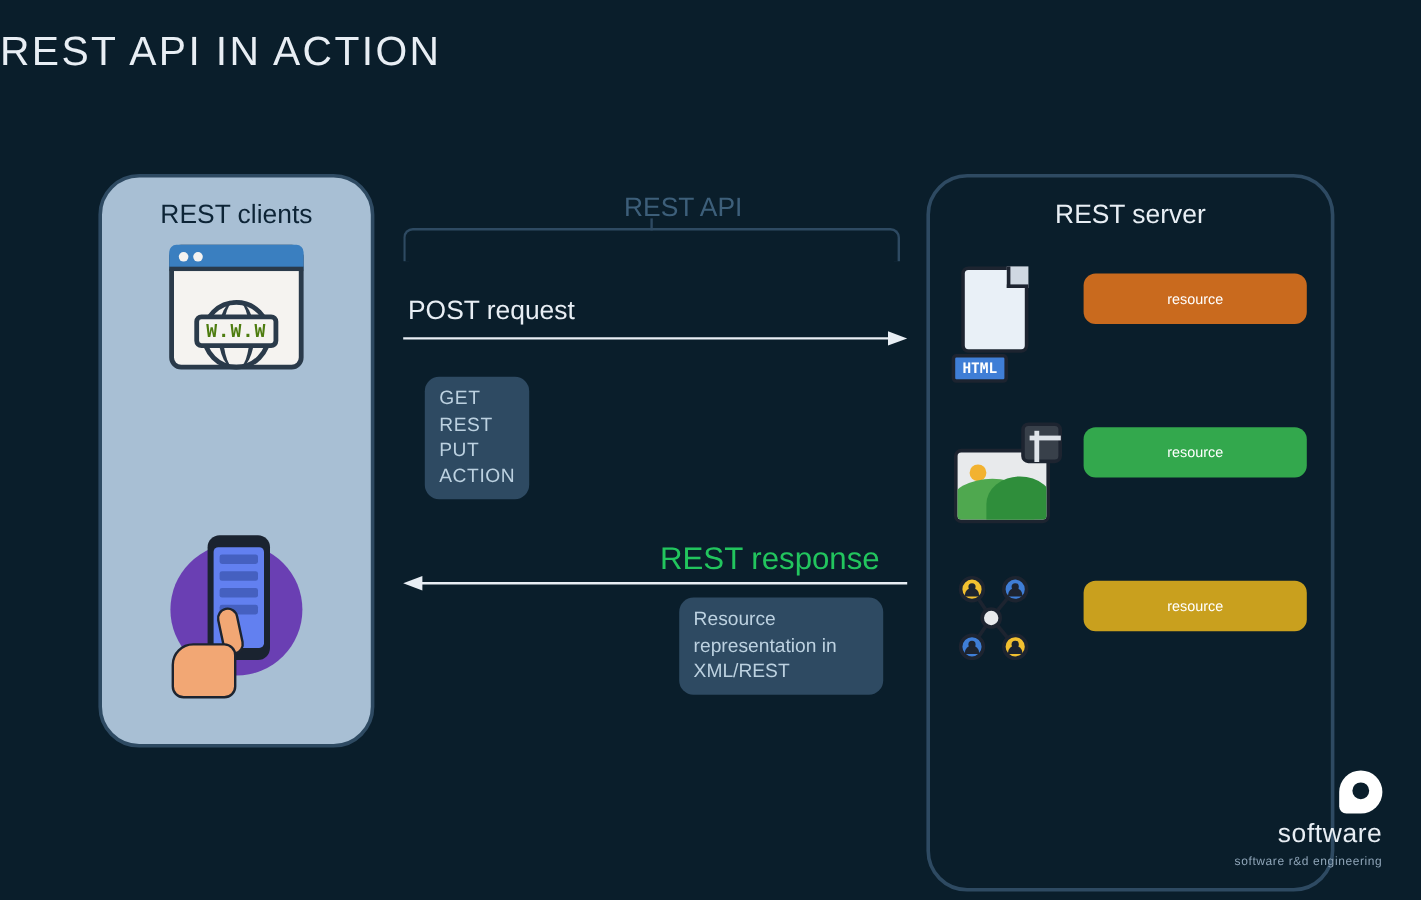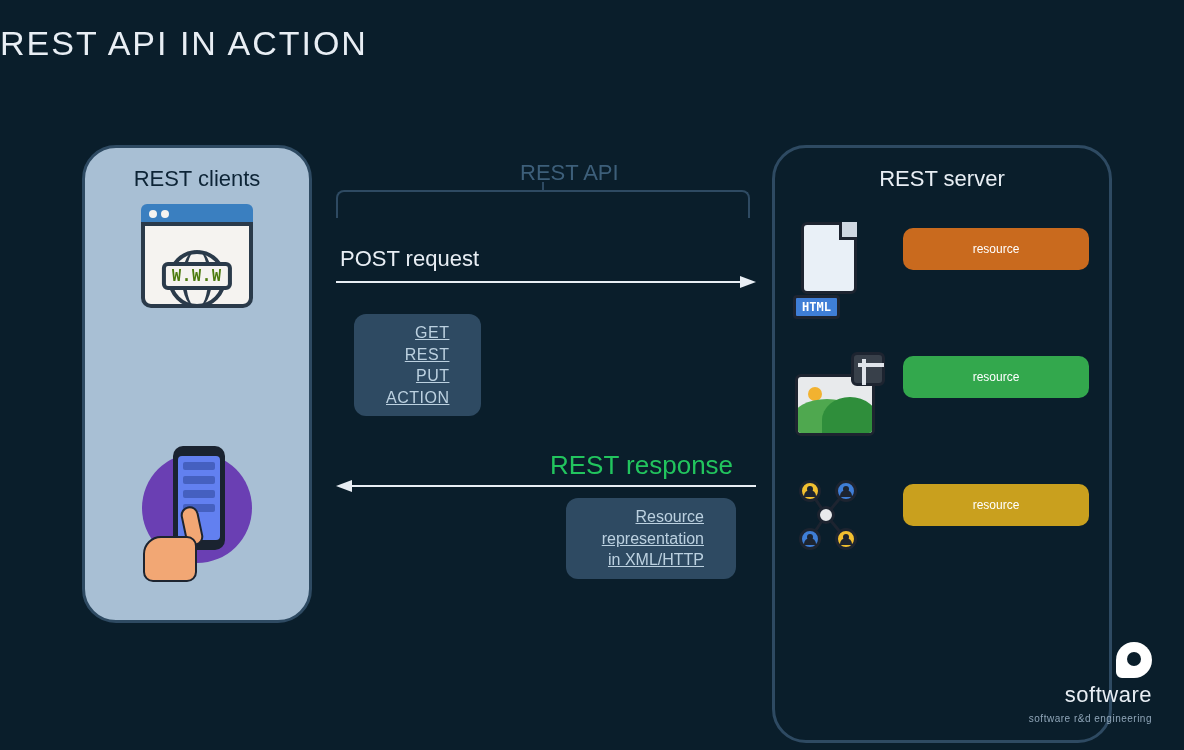--- a/index.html
+++ b/index.html
@@ -203,23 +203,22 @@
     content:""; position:absolute; left:50%; top:-10px; transform:translateX(-50%);
     width: 2px; height: 10px; background:#2e4a62;
   }
 
   .req-label { position:absolute; left: 340px; top: 246px; font-size: 22px; color:#e8eef4; }
   .req-sub   { position:absolute; left: 340px; top: 284px; font-size: 20px; color:#8fa5b8; }
   .resp-label{ position:absolute; left: 550px; top: 450px; font-size: 26px; color:#22c55e; }
 
   .info-box {
     position: absolute; background:#2e4a62; border-radius: 12px;
-    color:#bcd1e0; font-size:16px; text-align:right; padding: 8px 32px;
+    color:#bcd1e0; font-size:16px; text-align:left; padding: 8px 12px;
     line-height: 1.35;
-    text-decoration: underline;
   }
   .methods-box { left: 354px; top: 314px; }
   .methods-box div { font-family: inherit; letter-spacing: 0.5px; }
   .resp-box { left: 566px; top: 498px; width: 170px; }
 
   
   svg.arrow { position:absolute; overflow:visible; }
   .arrow path, .arrow line { stroke:#e8eef4; stroke-width:2; fill:none; }
   .arrow .head { fill:#e8eef4; stroke:none; }
 
@@ -288,21 +287,21 @@
     <div>REST</div>
     <div>PUT</div>
     <div>ACTION</div>
   </div>
 
   <div class="resp-label">REST response</div>
   <svg class="arrow" style="left:336px; top:480px; width:420px; height:12px">
     <line x1="12" y1="6" x2="420" y2="6"></line>
     <polygon class="head" points="0,6 16,0 16,12"></polygon>
   </svg>
-  <div class="info-box resp-box">Resource representation in XML/HTTP</div>
+  <div class="info-box resp-box">Resource representation in XML/REST</div>
 
   <div class="server-panel">
     <div class="panel-title">REST server</div>
 
     <div class="res-row r1">
       <div class="res-icon icon-file">
         <div class="page">
             <div class="fold"></div>
           </div>
         <div class="badge">HTML</div>

